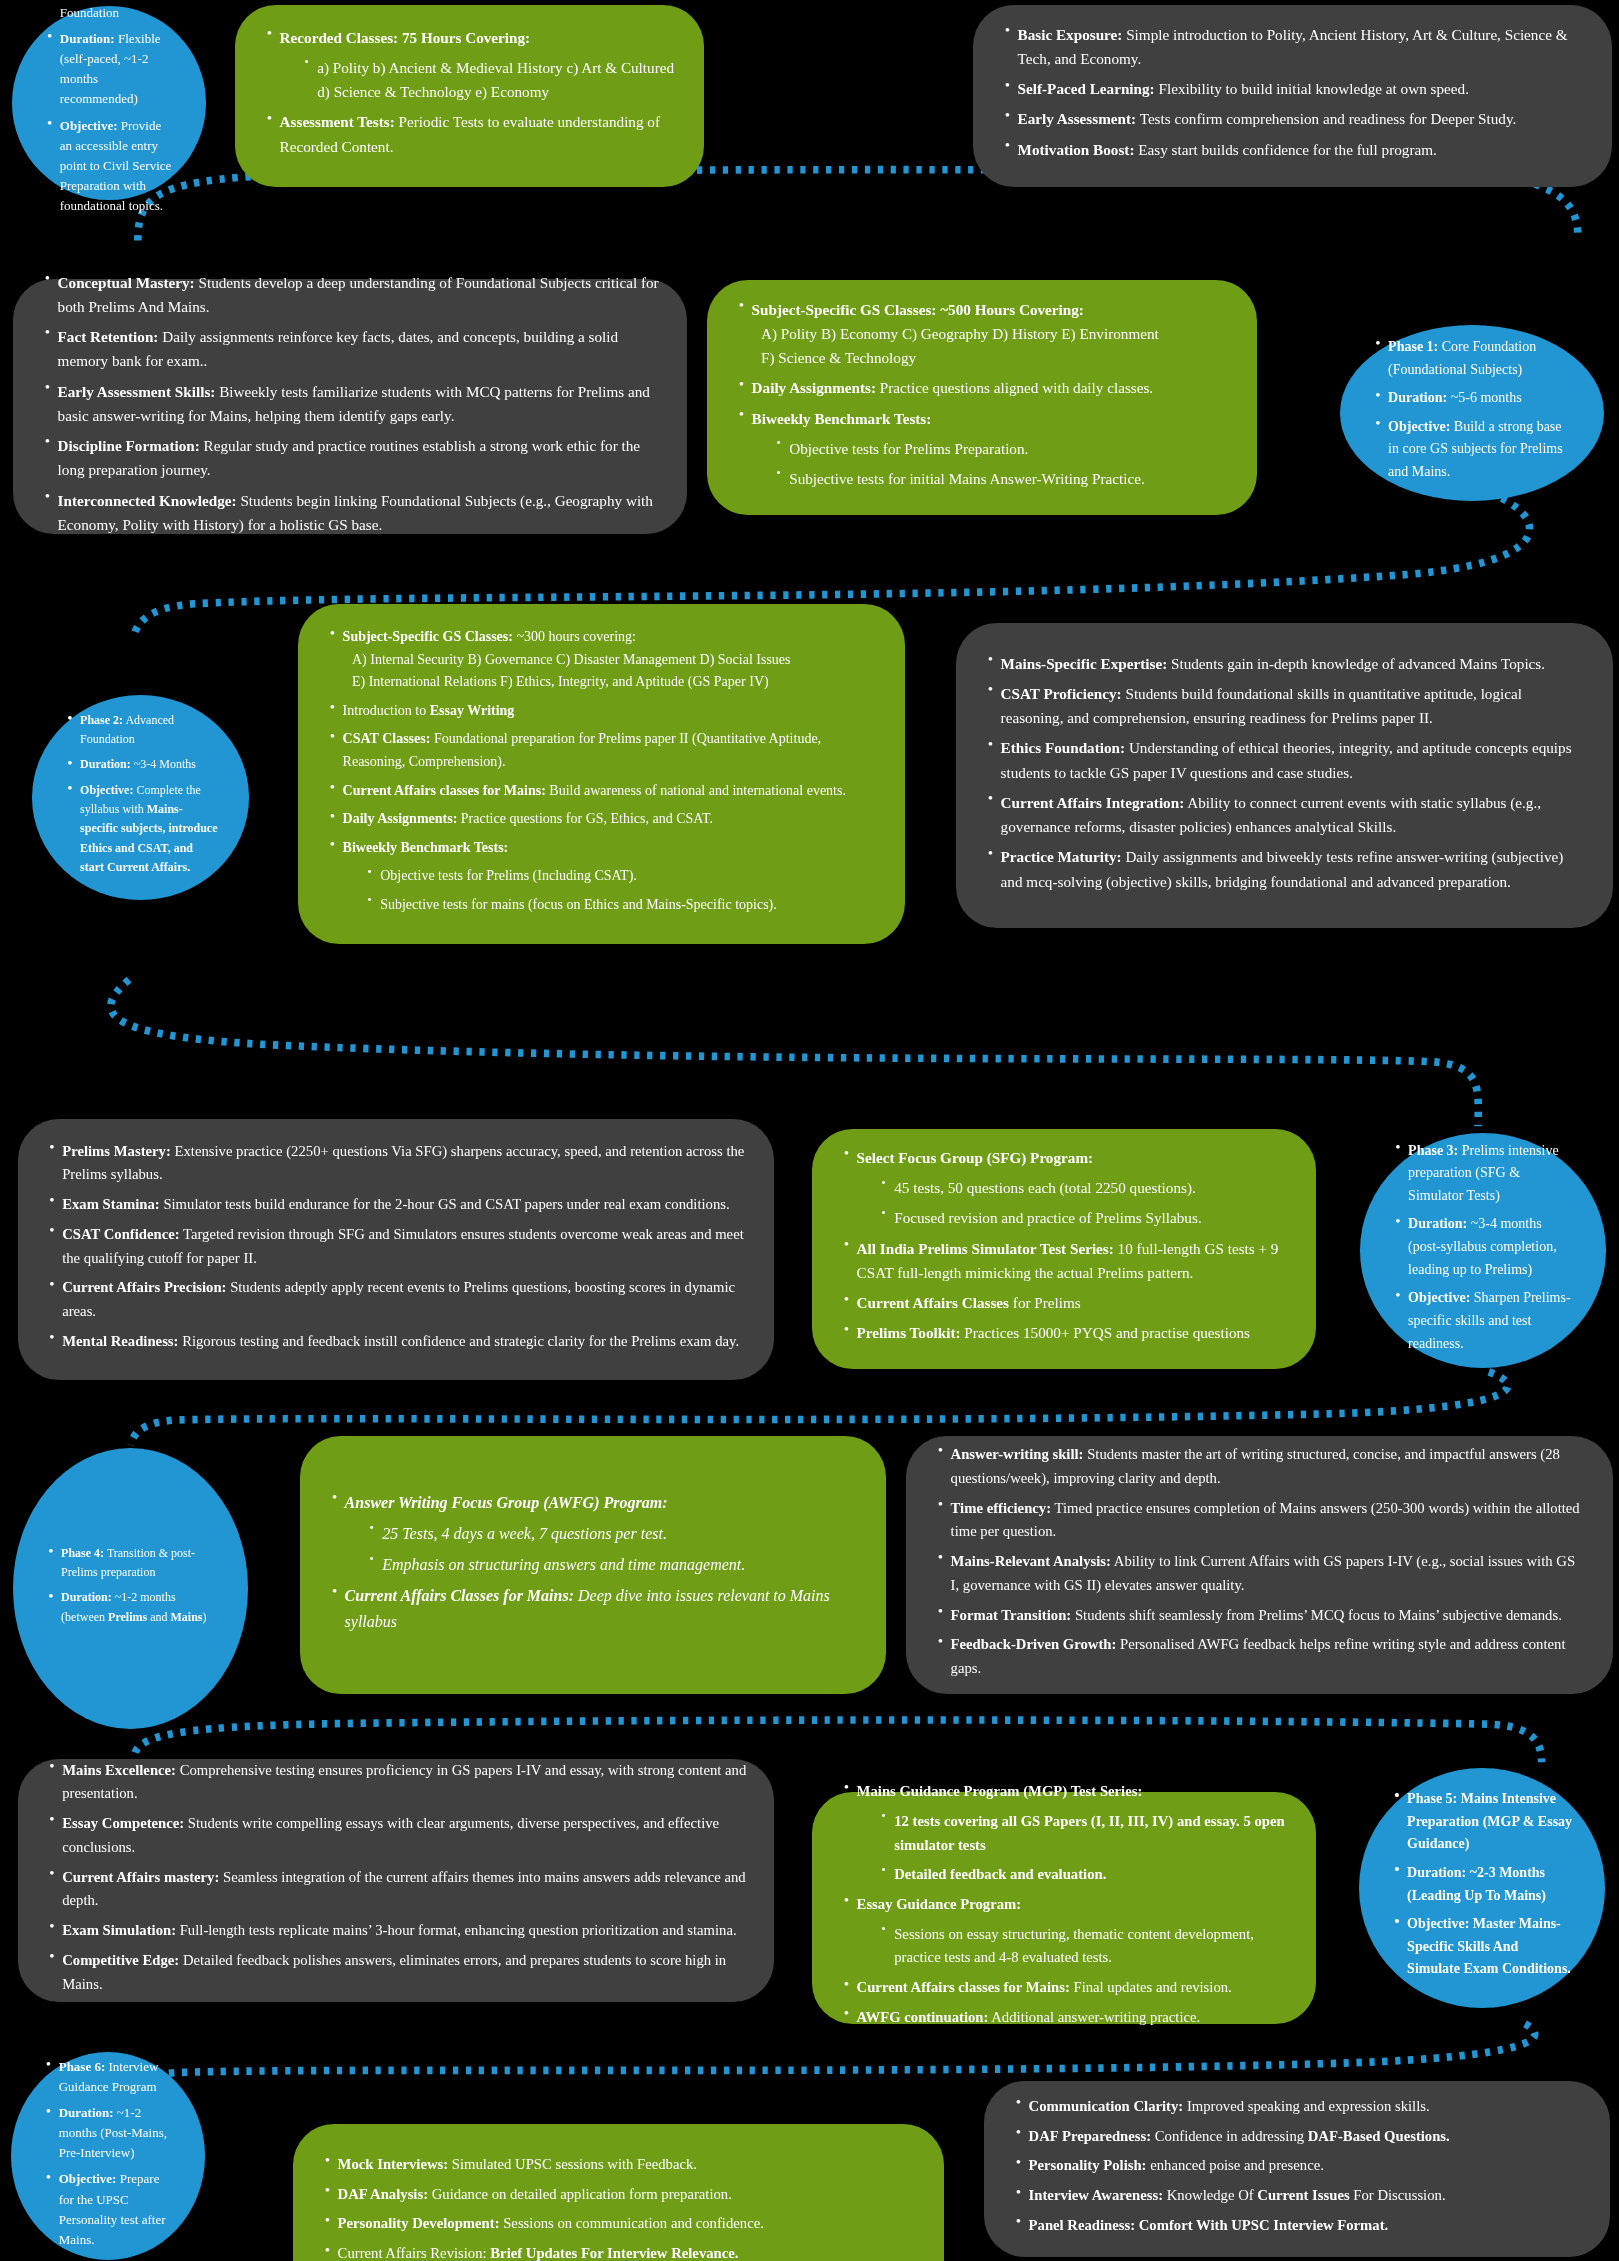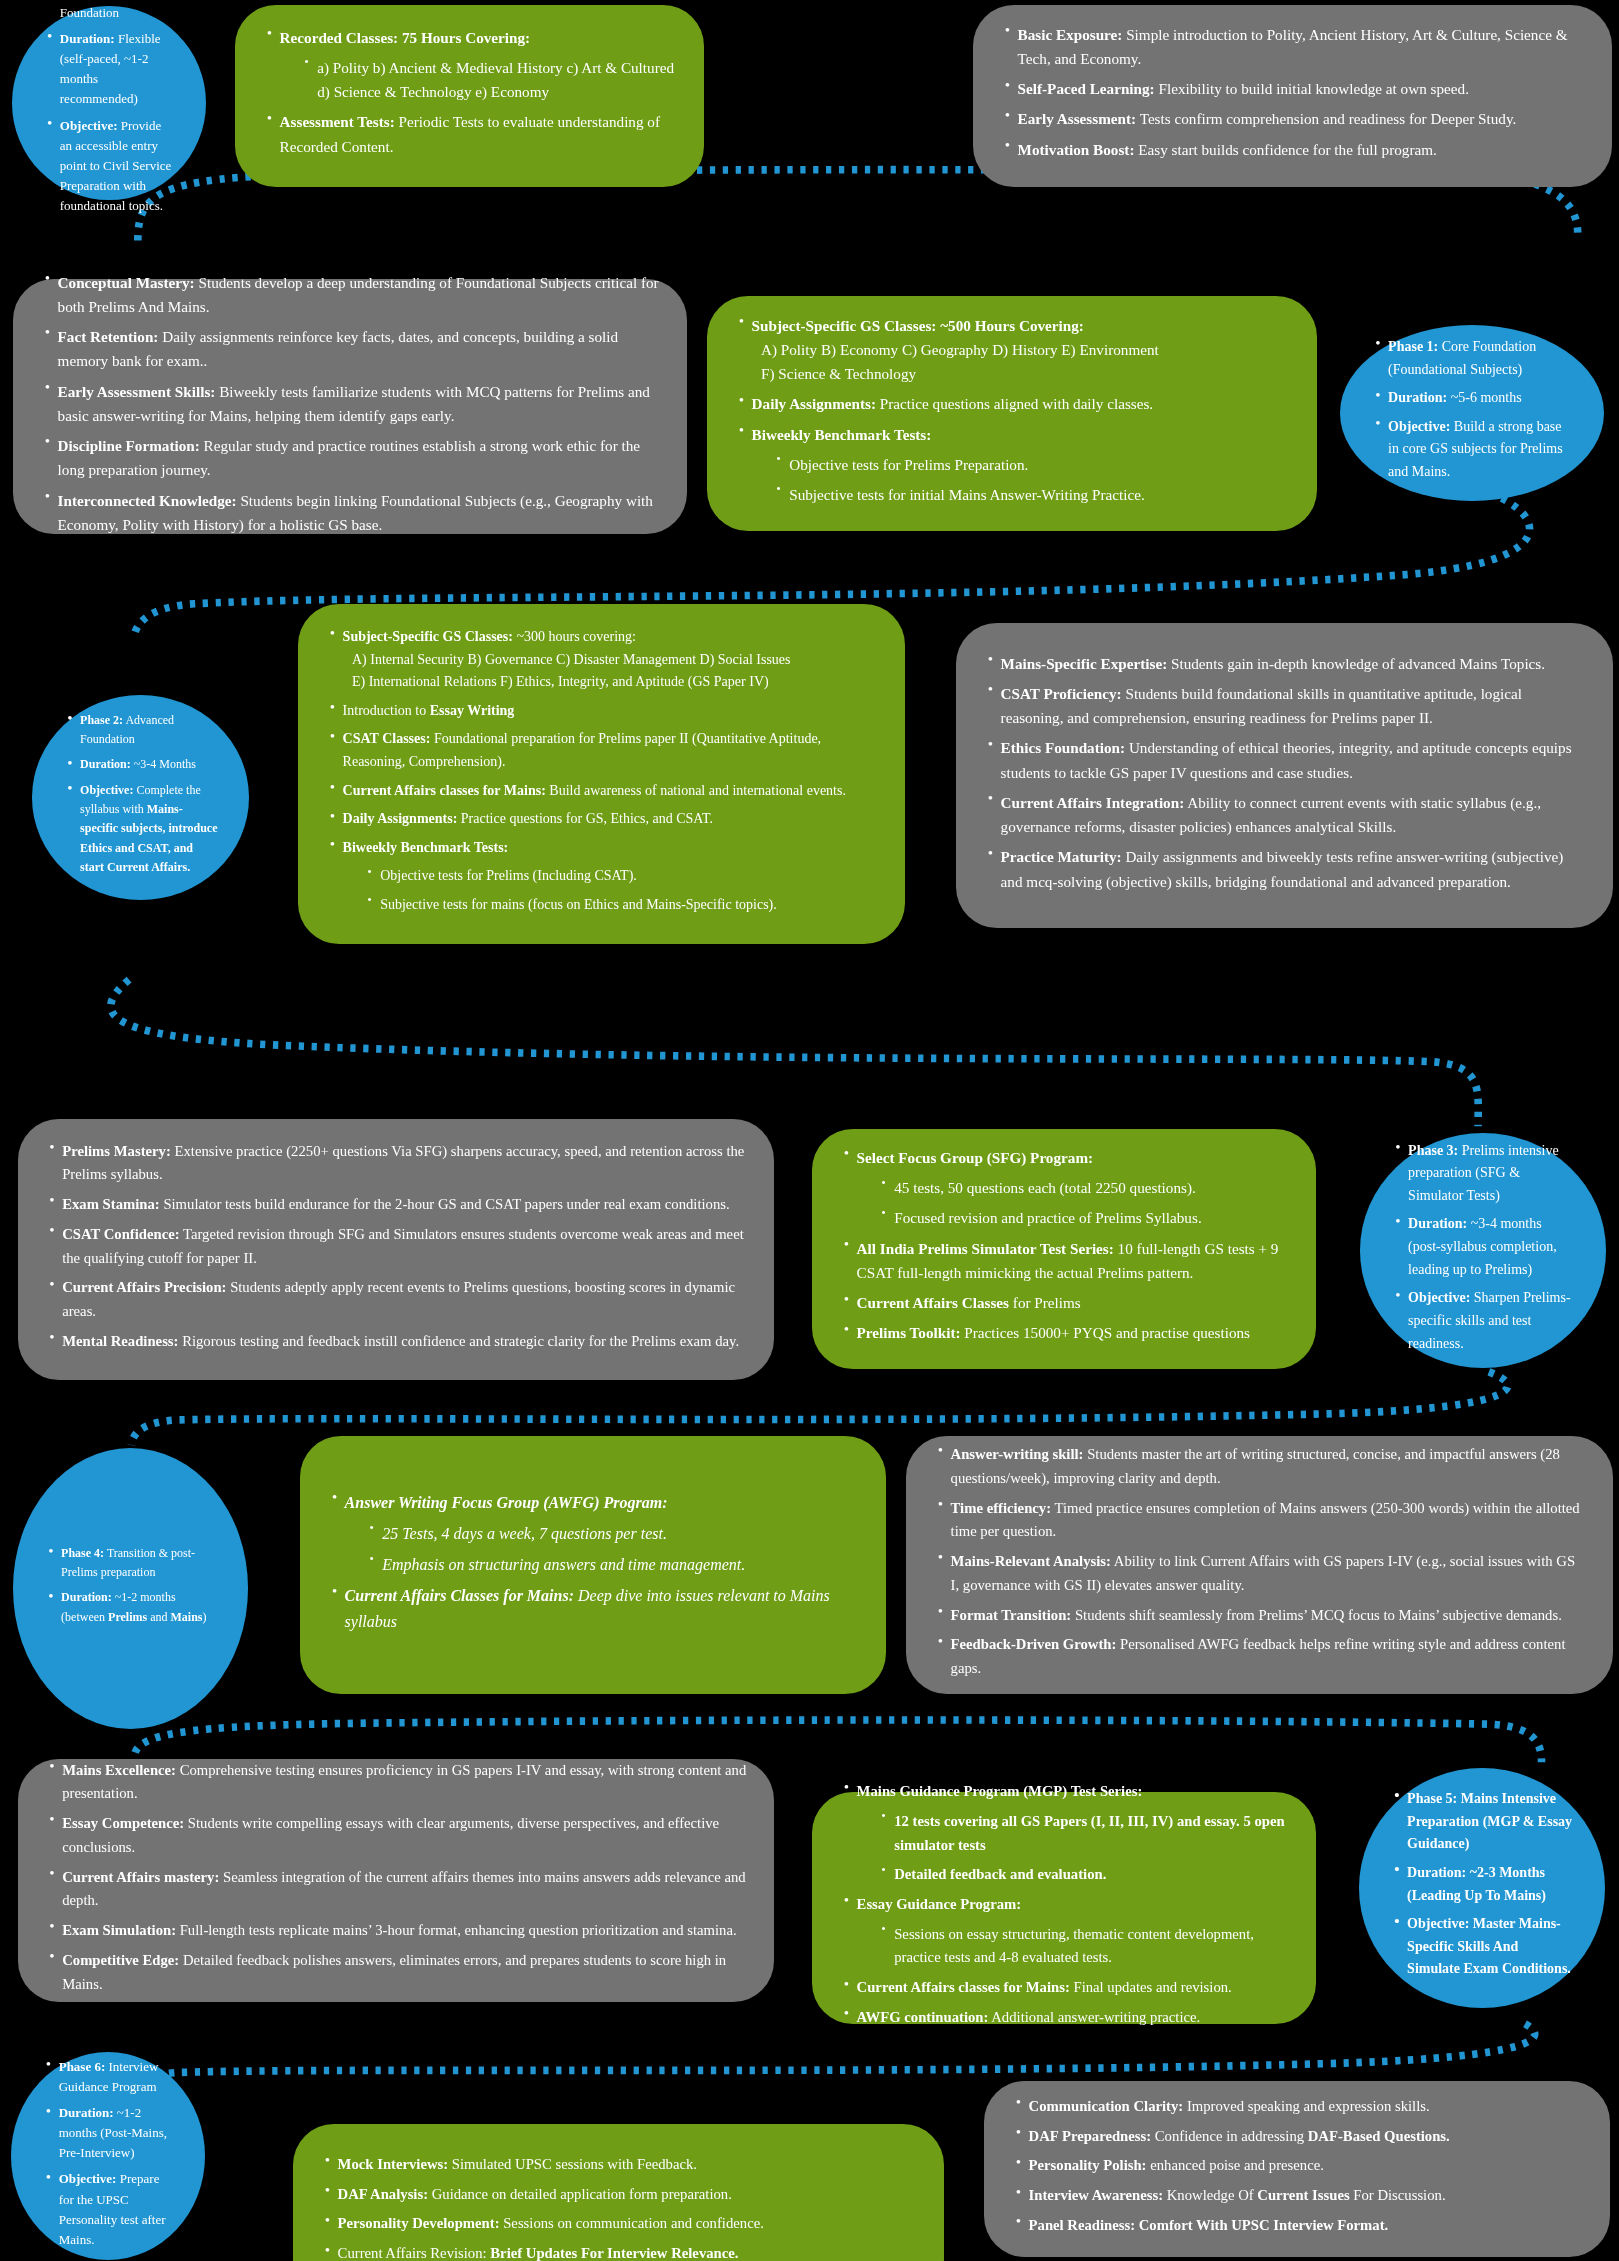--- a/index.html
+++ b/index.html
@@ -4,21 +4,21 @@
 <style>
   html,body{margin:0;padding:0;background:#000;}
   body{
     width:1620px;height:2261px;position:relative;overflow:hidden;
     font-family:"Liberation Serif","DejaVu Serif",serif;
     color:#ffffff;
   }
   .card{position:absolute;box-sizing:border-box;}
   .blue{background:#2196d3;}
   .green{background:#6f9d16;}
-  .red{background:#737373;}
+  .red{background:#404040;}
   .rounded{border-radius:41px;}
   .ellipse{border-radius:50%;}
   ul{margin:0;padding:0;list-style:none;}
   li{position:relative;padding-left:17.6px;margin:0 0 5.9px 0;}
   li:before{content:"•";position:absolute;left:4.7px;top:-0.6px;font-size:15.2px;line-height:1.1;}
   ul ul{margin-top:5.9px;margin-left:20px;}
   ul ul li:before{font-size:13px;}
   b{font-weight:bold;}
   .t22{font-size:13px;line-height:1.55;}
   .t23{font-size:12px;line-height:1.62;}
@@ -108,21 +108,21 @@
     <ul>
       <li><b>Conceptual Mastery:</b><span> Students develop a deep understanding of Foundational Subjects critical for both Prelims And Mains.</span></li>
       <li><b>Fact Retention:</b><span> Daily assignments reinforce key facts, dates, and concepts, building a solid memory bank for exam..</span></li>
       <li><b>Early Assessment Skills:</b><span> Biweekly tests familiarize students with MCQ patterns for Prelims and basic answer-writing for Mains, helping them identify gaps early.</span></li>
       <li><b>Discipline Formation:</b><span> Regular study and practice routines establish a strong work ethic for the long preparation journey.</span></li>
       <li><b>Interconnected Knowledge:</b><span> Students begin linking Foundational Subjects (e.g., Geography with Economy, Polity with History) for a holistic GS base.</span></li>
     </ul>
   </div>
 </div>
 
-<div class="card green rounded" style="left:707px;top:296px;width:610px;height:235px;font-family:Liberation Serif, serif;">
+<div class="card green rounded" style="left:707px;top:280px;width:550px;height:235px;font-family:Liberation Serif, serif;">
   <div class="inner pad-md t26">
     <ul>
       <li><b>Subject-Specific GS Classes: ~500 Hours Covering:</b>
         <div style="padding-left:9.4px">A) Polity B) Economy C) Geography D) History E) Environment</div>
         <div style="padding-left:9.4px">F) Science &amp; Technology</div>
       </li>
       <li><b>Daily Assignments:</b><span> Practice questions aligned with daily classes.</span></li>
       <li><b>Biweekly Benchmark Tests:</b>
         <ul>
           <li><span>Objective tests for Prelims Preparation.</span></li>

